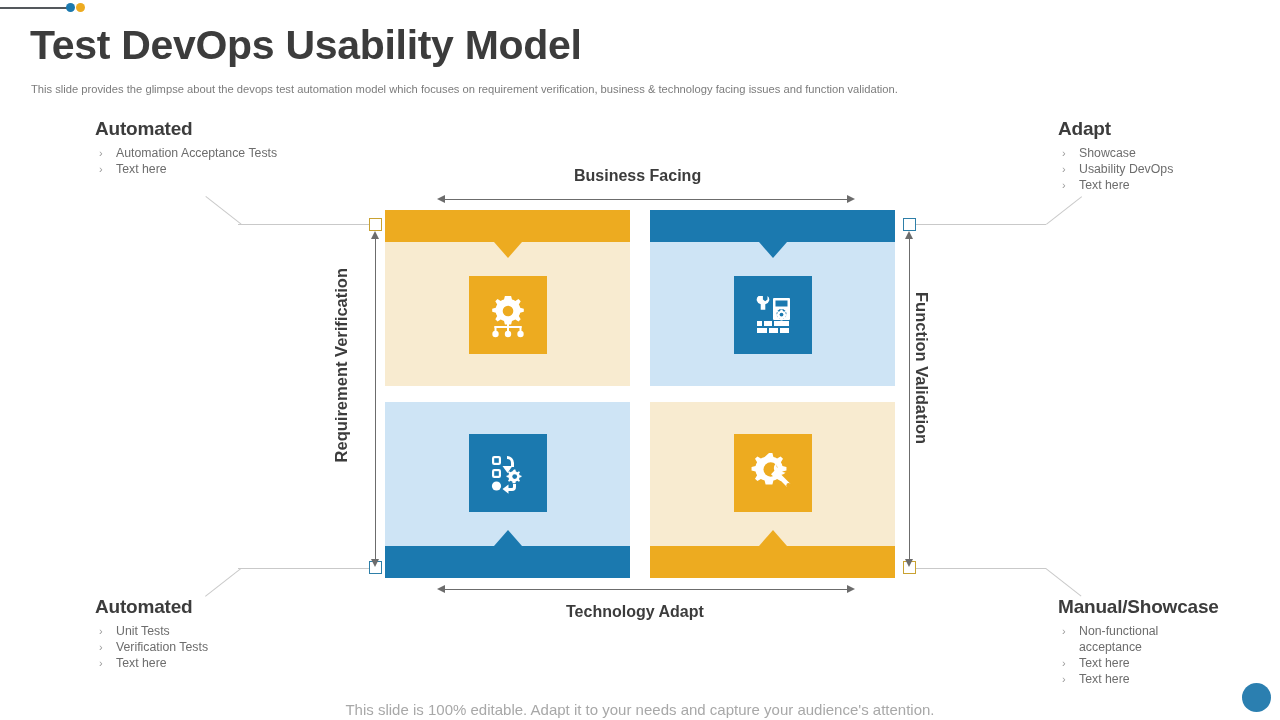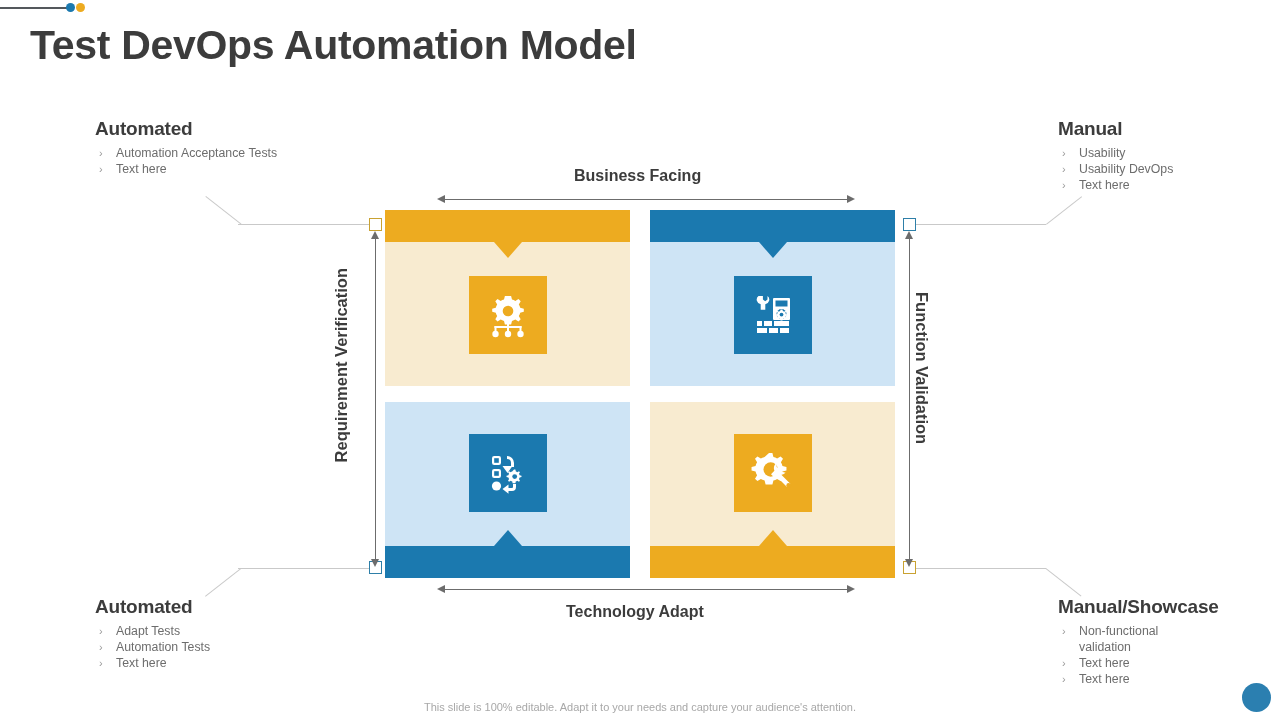--- a/index.html
+++ b/index.html
@@ -108,37 +108,38 @@
   }
   .v-label-right {
     position: absolute; left: 912px; top: 292px;
     font-size: 16.5px; font-weight: bold; color: #3c3c3c;
     writing-mode: vertical-rl; white-space: nowrap;
   }
 
   
   .footer {
     position: absolute; left: 0; top: 701px; width: 1280px;
-    text-align: center; font-size: 11px; color: #a8a8a8;
+    text-align: center; font-size: 15px; color: #a8a8a8;
   }
   .corner-circle {
     position: absolute; right: 9px; bottom: 8px;
     width: 29px; height: 29px; border-radius: 50%; background: #2b7fb0;
   }
 </style>
 </head>
 <body>
 
 <div id="slide">
 
   <div class="deco-line"></div>
   <div class="deco-dot blue"></div>
   <div class="deco-dot gold"></div>
 
-  <div class="page-title">Test DevOps Automation Model</div>
+  <div class="page-title">Test DevOps Usability Model</div>
+  <div class="page-subtitle">This slide provides the glimpse about the devops test automation model which focuses on requirement verification, business &amp; technology facing issues and function validation.</div>
 
   <div class="leader">
     <div class="diag" style="left:206px; top:196px; width:45px; transform:rotate(38deg);"></div>
     <div class="horiz" style="left:238px; top:224px; width:136px;"></div>
   </div>
   <div class="marker" style="left:369px; top:218px;"></div>
 
   <div class="leader">
     <div class="horiz" style="left:908px; top:224px; width:138px;"></div>
     <div class="diag" style="left:1046px; top:224px; width:45px; transform:rotate(-38deg);"></div>
@@ -159,41 +160,41 @@
 
   <div class="callout" id="callout-tl">
     <div class="co-title">Automated</div>
     <ul>
       <li><span class="chev">›</span><span>Automation Acceptance Tests</span></li>
       <li><span class="chev">›</span><span>Text here</span></li>
     </ul>
   </div>
 
   <div class="callout" id="callout-tr">
-    <div class="co-title">Manual</div>
+    <div class="co-title">Adapt</div>
     <ul>
-      <li><span class="chev">›</span><span>Usability</span></li>
+      <li><span class="chev">›</span><span>Showcase</span></li>
       <li><span class="chev">›</span><span>Usability DevOps</span></li>
       <li><span class="chev">›</span><span>Text here</span></li>
     </ul>
   </div>
 
   <div class="callout" id="callout-bl">
     <div class="co-title">Automated</div>
     <ul>
-      <li><span class="chev">›</span><span>Adapt Tests</span></li>
-      <li><span class="chev">›</span><span>Automation Tests</span></li>
+      <li><span class="chev">›</span><span>Unit Tests</span></li>
+      <li><span class="chev">›</span><span>Verification Tests</span></li>
       <li><span class="chev">›</span><span>Text here</span></li>
     </ul>
   </div>
 
   <div class="callout" id="callout-br">
     <div class="co-title">Manual/Showcase</div>
     <ul>
-      <li class="wrap"><span class="chev">›</span><span>Non-functional validation</span></li>
+      <li class="wrap"><span class="chev">›</span><span>Non-functional acceptance</span></li>
       <li><span class="chev">›</span><span>Text here</span></li>
       <li><span class="chev">›</span><span>Text here</span></li>
     </ul>
   </div>
 
   <div class="axis-label" style="left:574px; top:167px;">Business Facing</div>
   <div class="axis-h" style="left:444px; top:199px; width:404px;"></div>
   <div class="arrow left" style="left:437px; top:195px;"></div>
   <div class="arrow right" style="left:847px; top:195px;"></div>
 

